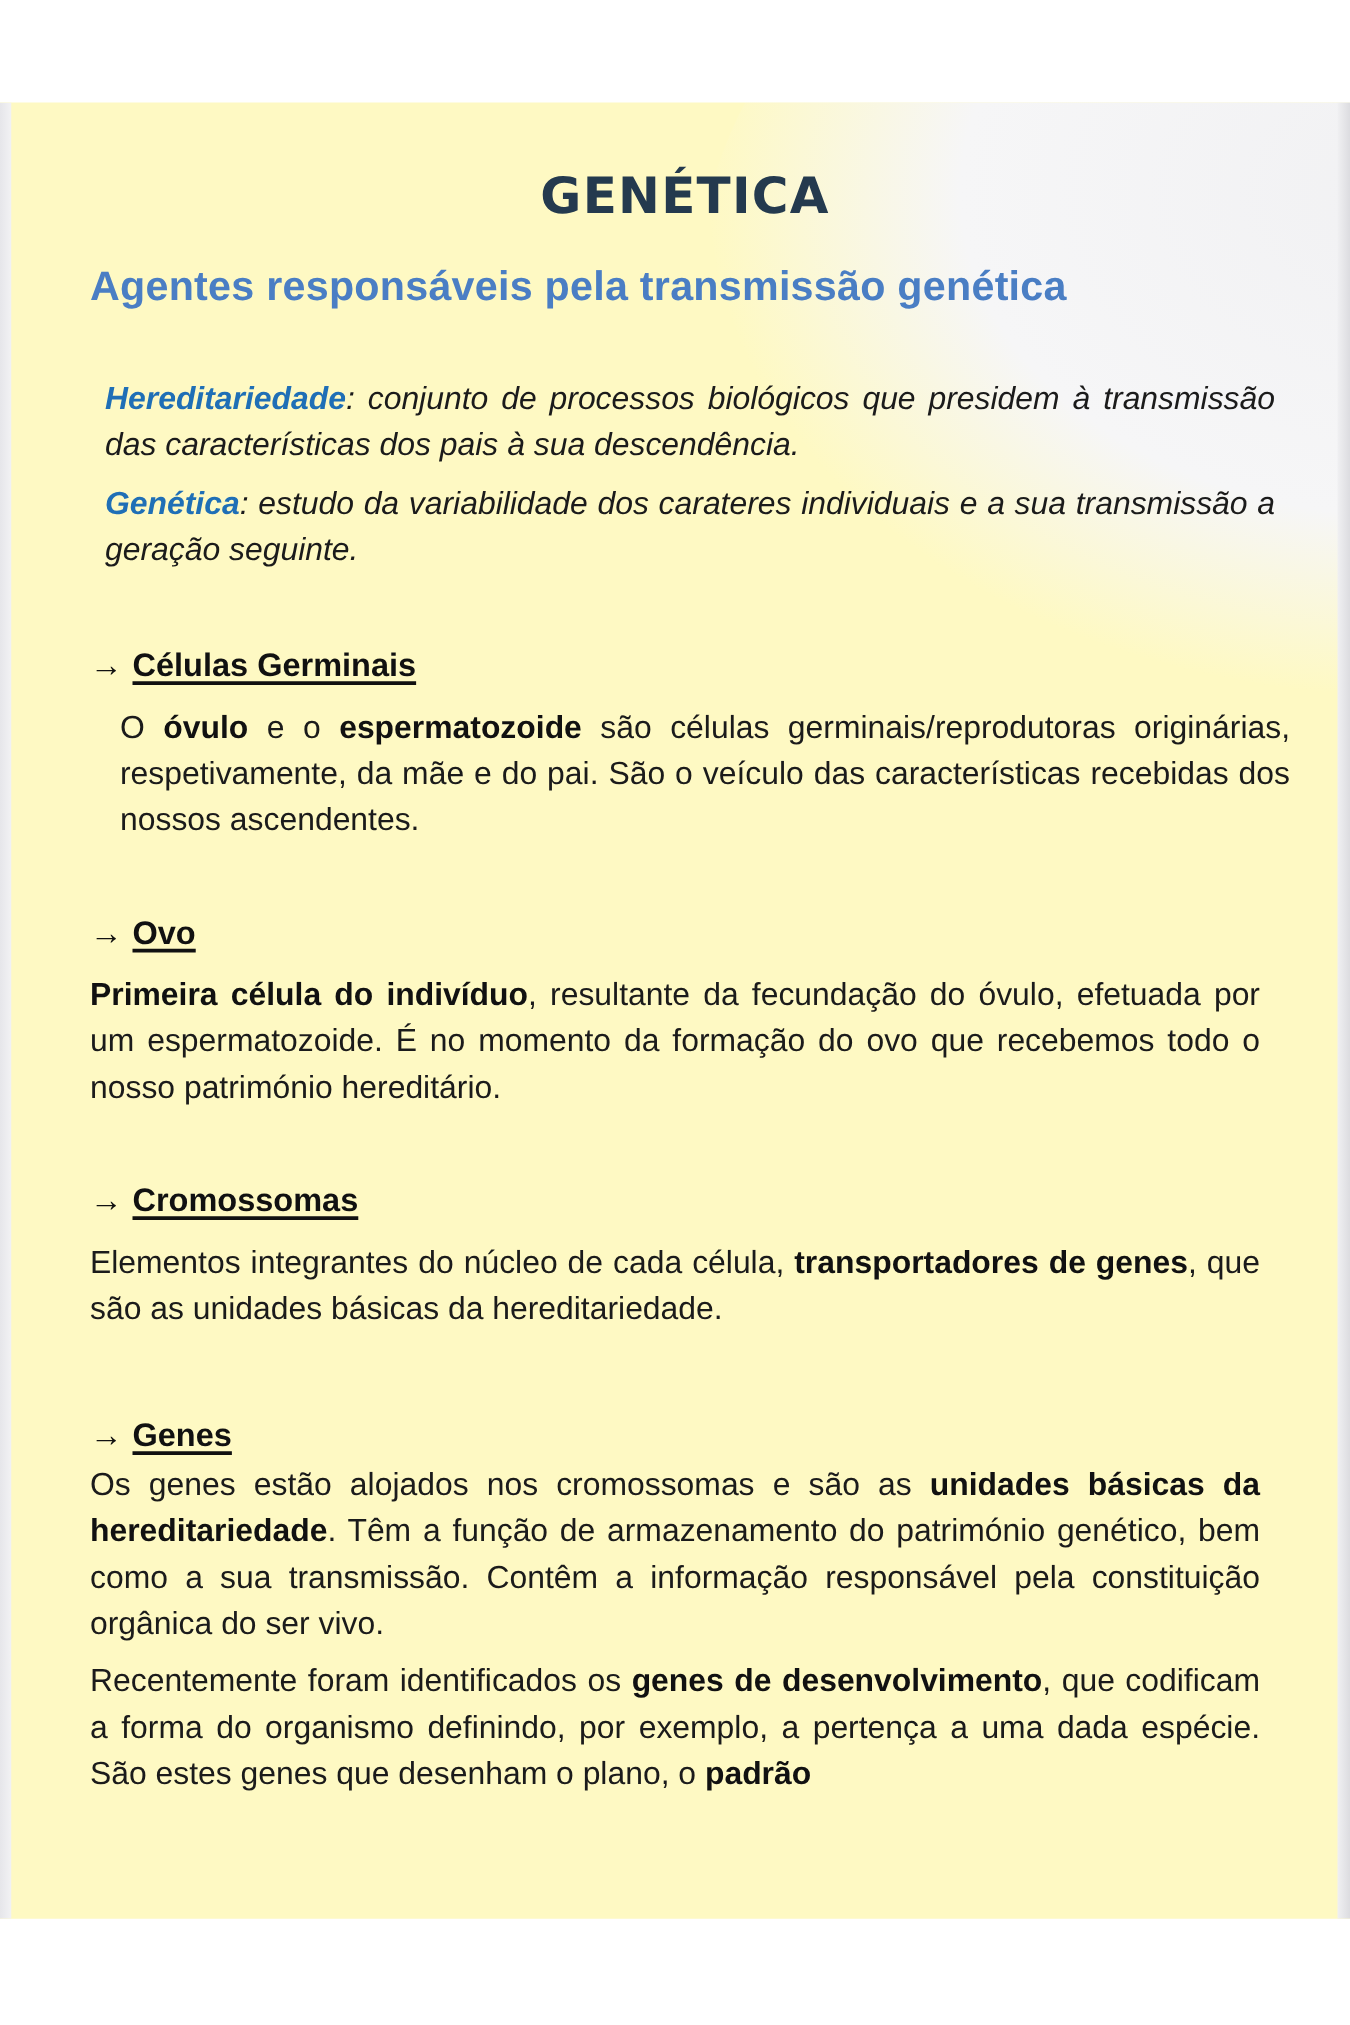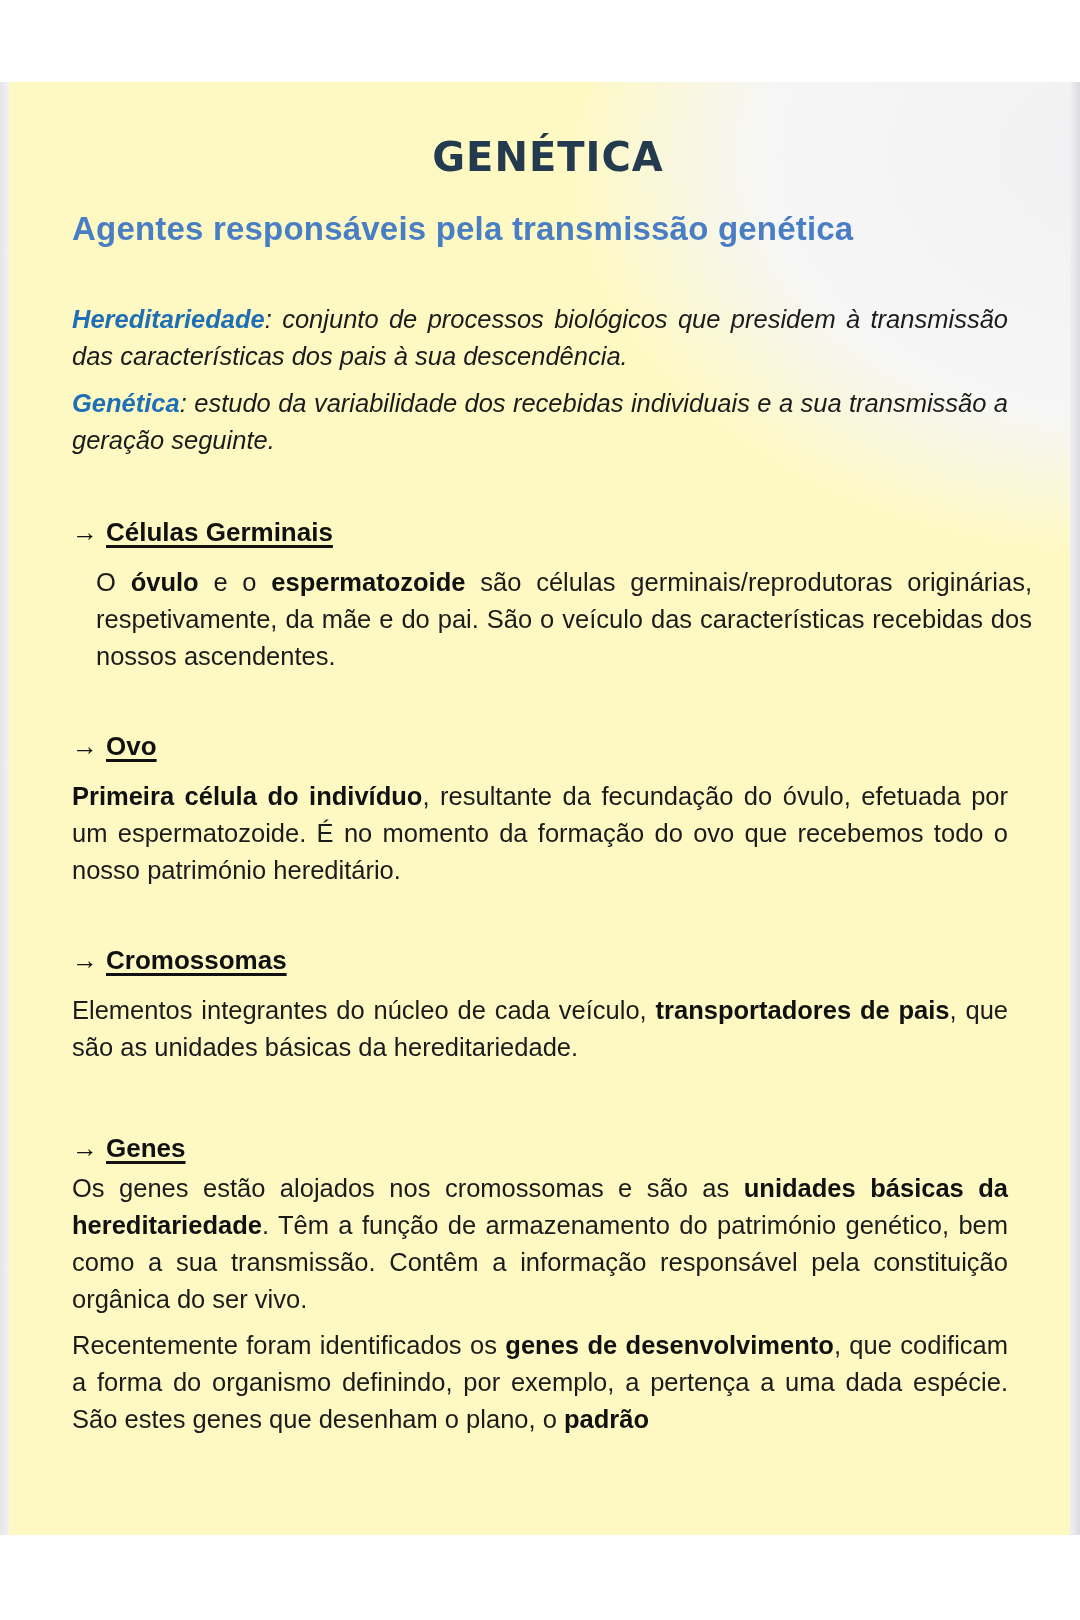--- a/index.html
+++ b/index.html
@@ -81,21 +81,21 @@
       position: absolute;
       left: 0;
       width: 936px;
       margin: 0;
       font-size: 25.5px;
       line-height: 37px;
       color: #1b1b1b;
       text-align: justify;
     }
     .para b { color: #111; }
-    .para.italic { font-style: italic; }
+    .para.italic { font-style: italic; margin-left: 12px; }
     .term-blue {
       color: #1f6fb6;
       font-weight: bold;
       font-style: italic;
     }
     .heading {
       position: absolute;
       left: 0;
       margin: 0;
       font-size: 26px;
@@ -123,42 +123,42 @@
   <div class="page-edge-right"></div>
 
   <div class="content">
     <h1 class="title">GENÉTICA</h1>
     <h2 class="subtitle">Agentes responsáveis pela transmissão genética</h2>
 
     <p class="para italic" style="top:219px;">
       <span class="term-blue">Hereditariedade</span><span>:</span><span> conjunto de processos biológicos que presidem à transmissão das características dos pais à sua descendência.</span>
     </p>
     <p class="para italic" style="top:303px;">
-      <span class="term-blue">Genética</span><span>:</span><span> estudo da variabilidade dos recebidas individuais e a sua transmissão a geração seguinte.</span>
+      <span class="term-blue">Genética</span><span>:</span><span> estudo da variabilidade dos carateres individuais e a sua transmissão a geração seguinte.</span>
     </p>
 
     <h3 class="heading" style="top:435px;text-align:right;">
       <span class="arrow">→</span><span class="htext">Células Germinais</span>
     </h3>
     <p class="para" style="top:482px;margin-left:24px;">
       <span>O </span><b>óvulo</b><span> e o </span><b>espermatozoide</b><span> são células germinais/reprodutoras originárias, respetivamente, da mãe e do pai. São o veículo das características recebidas dos nossos ascendentes.</span>
     </p>
 
     <h3 class="heading" style="top:649px;">
       <span class="arrow">→</span><span class="htext">Ovo</span>
     </h3>
     <p class="para" style="top:696px;">
       <b>Primeira célula do indivíduo</b><span>, resultante da fecundação do óvulo, efetuada por um espermatozoide. É no momento da formação do ovo que recebemos todo o nosso património hereditário.</span>
     </p>
 
     <h3 class="heading" style="top:863px;">
       <span class="arrow">→</span><span class="htext">Cromossomas</span>
     </h3>
     <p class="para" style="top:910px;">
-      <span>Elementos integrantes do núcleo de cada veículo, </span><b>transportadores de pais</b><span>, que são as unidades básicas da hereditariedade.</span>
+      <span>Elementos integrantes do núcleo de cada célula, </span><b>transportadores de genes</b><span>, que são as unidades básicas da hereditariedade.</span>
     </p>
 
     <h3 class="heading" style="top:1041px;margin-top:10px;">
       <span class="arrow">→</span><span class="htext">Genes</span>
     </h3>
     <p class="para" style="top:1088px;">
       <span>Os genes estão alojados nos cromossomas e são as </span><b>unidades básicas da hereditariedade</b><span>. Têm a função de armazenamento do património genético, bem como a sua transmissão. Contêm a informação responsável pela constituição orgânica do ser vivo.</span>
     </p>
     <p class="para" style="top:1245px;">
       <span>Recentemente foram identificados os </span><b>genes de desenvolvimento</b><span>, que codificam a forma do organismo definindo, por exemplo, a pertença a uma dada espécie. São estes genes que desenham o plano, o </span><b>padrão</b>

